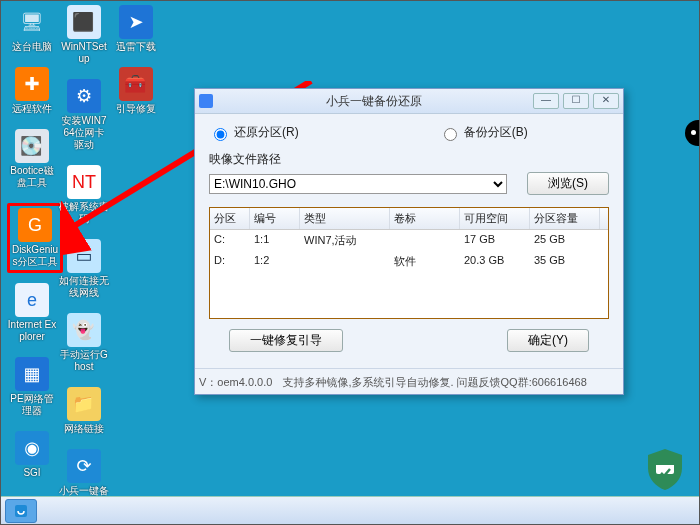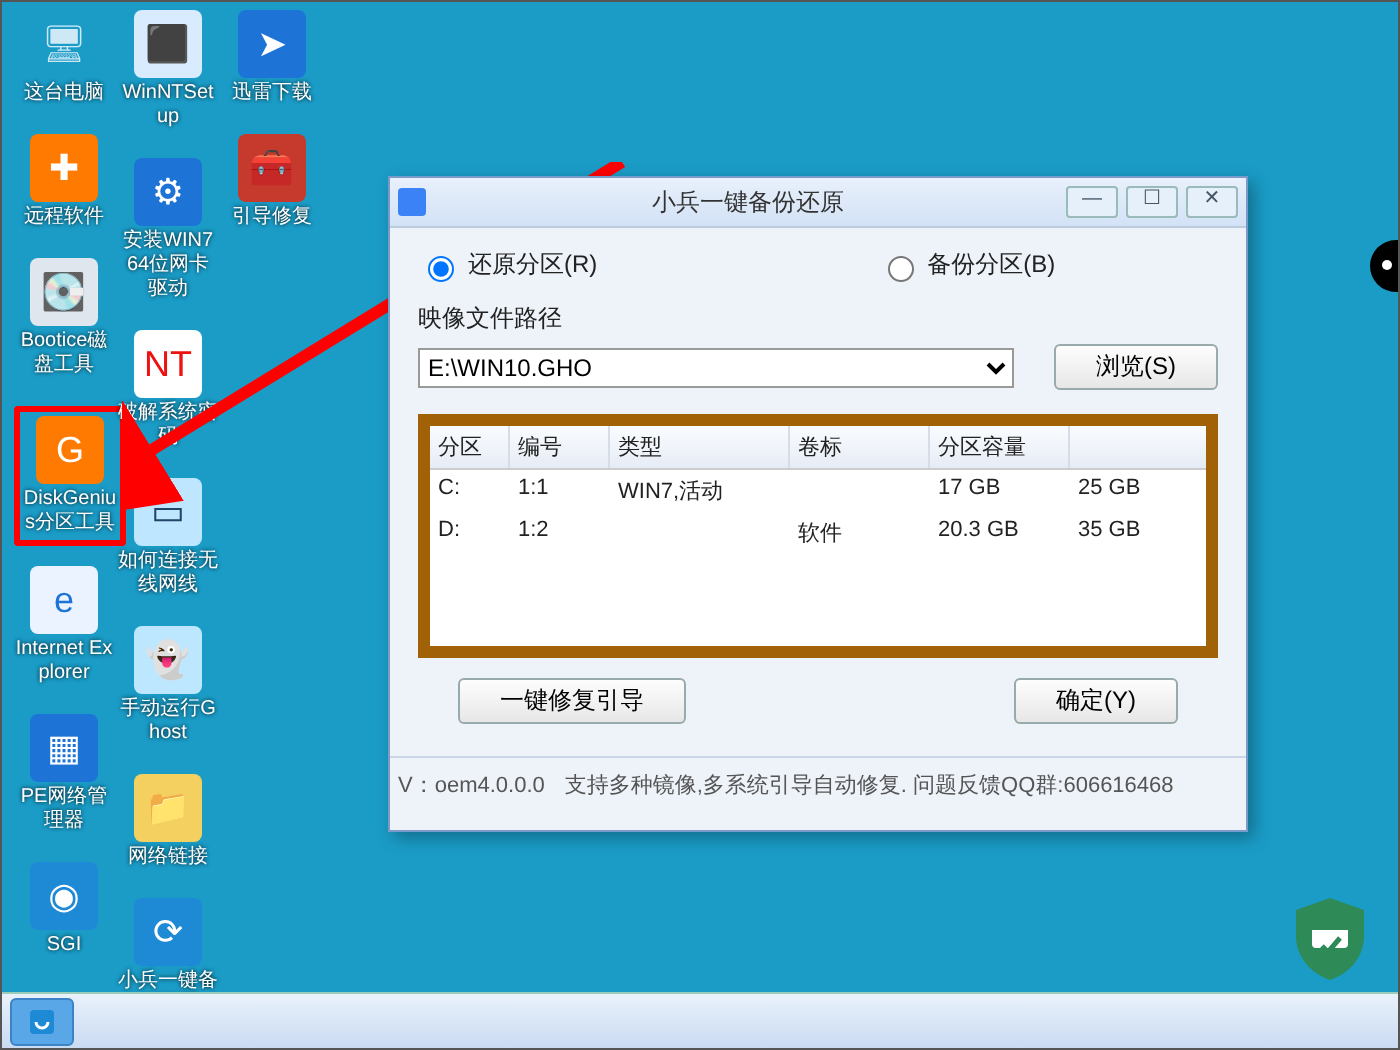--- a/index.html
+++ b/index.html
@@ -149,21 +149,21 @@
   .btn {
     border: 1px solid #9aa;
     background: linear-gradient(#fdfdfd, #e7e7e7);
     border-radius: 3px;
     padding: 2px 20px;
     font-size: 12px;
     cursor: pointer;
   }
   .table {
     margin-top: 12px;
-    border: 6px solid #a16207;
+    border: 1px solid #a16207;
     background: #fff;
     height: 110px;
     overflow: hidden;
   }
   .table .hdr, .table .row {
     display: grid;
     grid-template-columns: 40px 50px 90px 70px 70px 70px;
     font-size: 11px;
   }
   .table .hdr {
@@ -178,21 +178,21 @@
     padding: 3px 4px;
   }
   .btnrow {
     display: flex;
     justify-content: space-between;
     padding: 10px 20px 0 20px;
   }
   .statusbar {
     border-top: 1px solid #cbd6e6;
     margin-top: 10px;
-    padding: 6px 4px 15px 4px;
+    padding: 6px 4px 4px 4px;
     font-size: 11px;
     color: #555;
     display: flex;
     gap: 10px;
   }
 
   
   .taskbar {
     position: absolute;
     left: 0;
@@ -363,20 +363,21 @@
           <button class="btn">浏览(S)</button>
         </div>
       </div>
 
       <div class="table">
         <div class="hdr" id="thdr">
             <div>分区</div>
             <div>编号</div>
             <div>类型</div>
             <div>卷标</div>
+            <div>可用空间</div>
             <div>分区容量</div>
           </div>
         <div id="tbody">
             <div class="row">
               <div>C:</div>
               <div>1:1</div>
               <div>WIN7,活动</div>
               <div></div>
               <div>17 GB</div>
               <div>25 GB</div>

